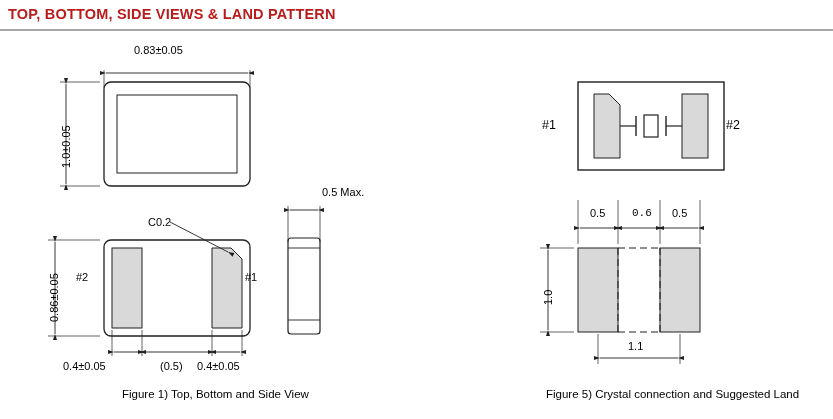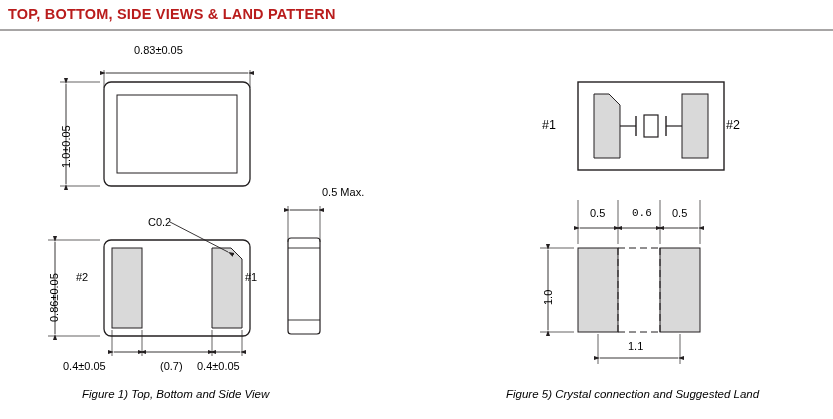--- a/index.html
+++ b/index.html
@@ -27,23 +27,23 @@
   .canvas {
     position: absolute;
     left: 0;
     top: 0;
     width: 833px;
     height: 419px;
   }
   .cap {
     position: absolute;
     font-size: 11.5px;
-    font-style: italic;
     color: #000;
     white-space: nowrap;
+    margin-left: 40px;
   }
   .lbl {
     position: absolute;
     font-size: 11px;
     color: #000;
     white-space: nowrap;
   }
   .lbl.vert {
     transform: rotate(-90deg);
     transform-origin: left top;
@@ -173,21 +173,21 @@
     <line x1="600" y1="358" x2="678" y2="358" stroke="#231f20" stroke-width="0.9" marker-start="url(#arrowStart)" marker-end="url(#arrowEnd)"></line>
   </g>
 </svg>
 
 <div class="lbl" style="left:134px; top:44px;">0.83±0.05</div>
 <div class="lbl vert" style="left:60px; top:168px;">1.0±0.05</div>
 
 <div class="lbl vert" style="left:48px; top:322px;">0.86±0.05</div>
 <div class="lbl" style="left:148px; top:216px;">C0.2</div>
 <div class="lbl" style="left:63px; top:360px;">0.4±0.05</div>
-<div class="lbl" style="left:160px; top:360px;">(0.7)</div>
+<div class="lbl" style="left:160px; top:360px;">(0.5)</div>
 <div class="lbl" style="left:197px; top:360px;">0.4±0.05</div>
 <div class="lbl" style="left:76px; top:271px;">#2</div>
 <div class="lbl" style="left:245px; top:271px;">#1</div>
 
 <div class="lbl" style="left:298px; top:186px;margin-left:24px;">0.5 Max.</div>
 
 <div class="lbl big" style="left:542px; top:118px;">#1</div>
 <div class="lbl big" style="left:726px; top:118px;">#2</div>
 
 <div class="lbl" style="left:590px; top:207px;">0.5</div>

